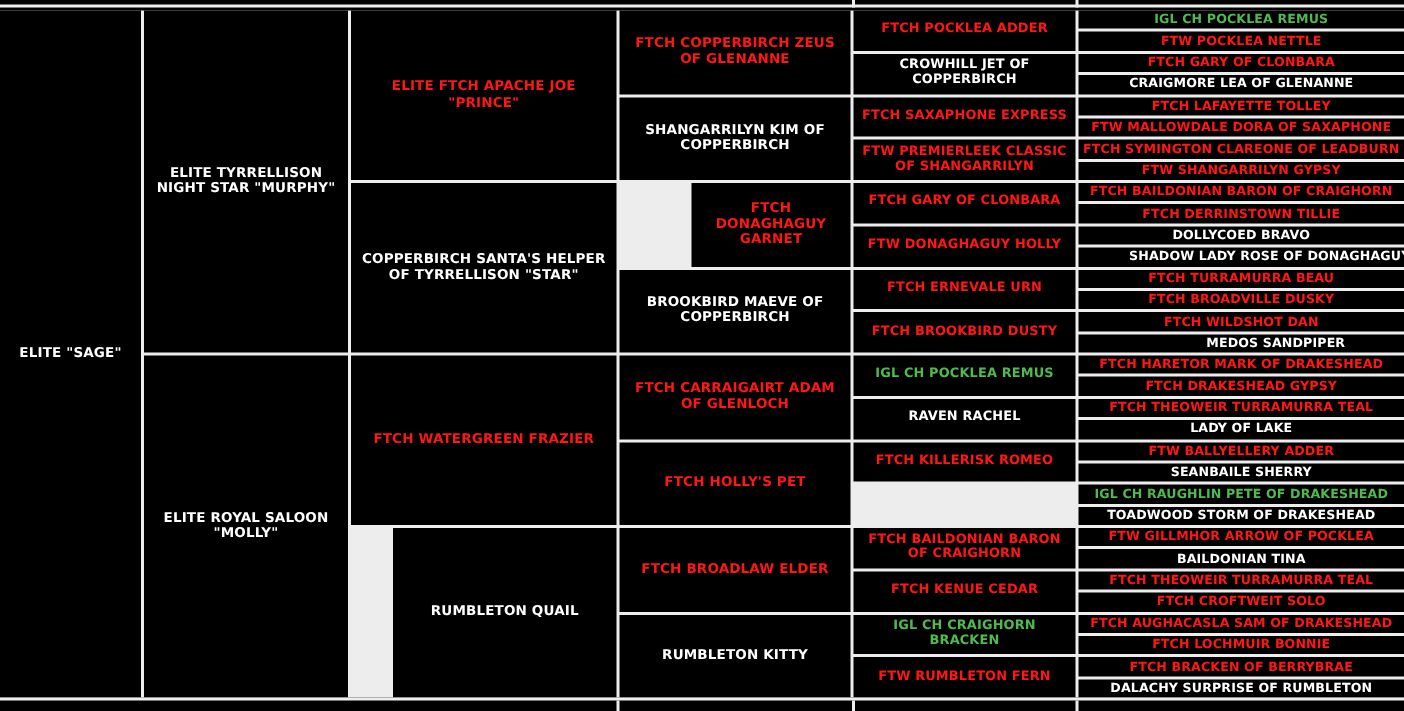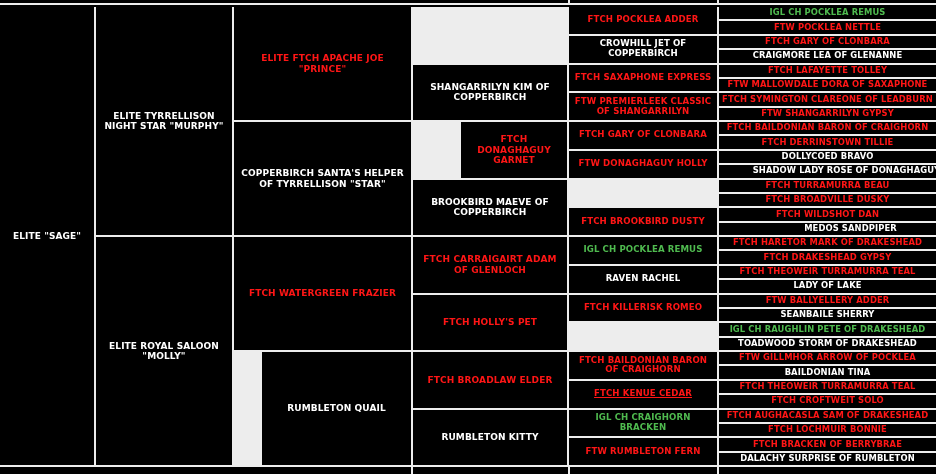--- a/index.html
+++ b/index.html
@@ -49,39 +49,41 @@
   <div class="vstub" style="left:717px;top:0;height:5px"></div>
 
   <div id="pedigree">
       <div class="cell" style="grid-area: 1 / 1 / span 32; color: rgb(255, 255, 255);">ELITE "SAGE"</div>
       <div class="cell" style="grid-area: 1 / 2 / span 16; color: rgb(255, 255, 255);">ELITE TYRRELLISON NIGHT STAR "MURPHY"</div>
       <div class="cell" style="grid-area: 17 / 2 / span 16; color: rgb(255, 255, 255);">ELITE ROYAL SALOON "MOLLY"</div>
       <div class="cell" style="grid-area: 1 / 3 / span 8; color: rgb(255, 22, 22);">ELITE FTCH APACHE JOE "PRINCE"</div>
       <div class="cell" style="grid-area: 9 / 3 / span 8; color: rgb(255, 255, 255);">COPPERBIRCH SANTA'S HELPER OF TYRRELLISON "STAR"</div>
       <div class="cell" style="grid-area: 17 / 3 / span 8; color: rgb(255, 22, 22);">FTCH WATERGREEN FRAZIER</div>
       <div class="cell" style="grid-area: 25 / 3 / span 8; color: rgb(255, 255, 255); margin-left: 28px;">RUMBLETON QUAIL</div>
+      <div class="cell" style="grid-area: 1 / 4 / span 4; color: rgb(255, 22, 22);">FTCH COPPERBIRCH ZEUS OF GLENANNE</div>
       <div class="cell" style="grid-area: 5 / 4 / span 4; color: rgb(255, 255, 255);">SHANGARRILYN KIM OF COPPERBIRCH</div>
       <div class="cell" style="grid-area: 9 / 4 / span 4; color: rgb(255, 22, 22); margin-left: 48px;">FTCH DONAGHAGUY GARNET</div>
       <div class="cell" style="grid-area: 13 / 4 / span 4; color: rgb(255, 255, 255);">BROOKBIRD MAEVE OF COPPERBIRCH</div>
       <div class="cell" style="grid-area: 17 / 4 / span 4; color: rgb(255, 22, 22);">FTCH CARRAIGAIRT ADAM OF GLENLOCH</div>
       <div class="cell" style="grid-area: 21 / 4 / span 4; color: rgb(255, 22, 22);">FTCH HOLLY'S PET</div>
       <div class="cell" style="grid-area: 25 / 4 / span 4; color: rgb(255, 22, 22);">FTCH BROADLAW ELDER</div>
       <div class="cell" style="grid-area: 29 / 4 / span 4; color: rgb(255, 255, 255);">RUMBLETON KITTY</div>
       <div class="cell med" style="grid-area: 1 / 5 / span 2; color: rgb(255, 22, 22);">FTCH POCKLEA ADDER</div>
       <div class="cell med" style="grid-area: 3 / 5 / span 2; color: rgb(255, 255, 255);">CROWHILL JET OF COPPERBIRCH</div>
       <div class="cell med" style="grid-area: 5 / 5 / span 2; color: rgb(255, 22, 22);">FTCH SAXAPHONE EXPRESS</div>
       <div class="cell med" style="grid-area: 7 / 5 / span 2; color: rgb(255, 22, 22);">FTW PREMIERLEEK CLASSIC OF SHANGARRILYN</div>
       <div class="cell med" style="grid-area: 9 / 5 / span 2; color: rgb(255, 22, 22);">FTCH GARY OF CLONBARA</div>
       <div class="cell med" style="grid-area: 11 / 5 / span 2; color: rgb(255, 22, 22);">FTW DONAGHAGUY HOLLY</div>
+      <div class="cell med" style="grid-area: 13 / 5 / span 2; color: rgb(255, 22, 22);">FTCH ERNEVALE URN</div>
       <div class="cell med" style="grid-area: 15 / 5 / span 2; color: rgb(255, 22, 22);">FTCH BROOKBIRD DUSTY</div>
       <div class="cell med" style="grid-area: 17 / 5 / span 2; color: rgb(79, 186, 79);">IGL CH POCKLEA REMUS</div>
       <div class="cell med" style="grid-area: 19 / 5 / span 2; color: rgb(255, 255, 255);">RAVEN RACHEL</div>
       <div class="cell med" style="grid-area: 21 / 5 / span 2; color: rgb(255, 22, 22);">FTCH KILLERISK ROMEO</div>
       <div class="cell med" style="grid-area: 25 / 5 / span 2; color: rgb(255, 22, 22);">FTCH BAILDONIAN BARON OF CRAIGHORN</div>
-      <div class="cell med" style="grid-area: 27 / 5 / span 2; color: rgb(255, 22, 22); text-decoration: underline;">FTCH KENUE CEDAR</div>
+      <div class="cell med" style="grid-area: 27 / 5 / span 2; color: rgb(255, 22, 22);">FTCH KENUE CEDAR</div>
       <div class="cell med" style="grid-area: 29 / 5 / span 2; color: rgb(79, 186, 79);">IGL CH CRAIGHORN BRACKEN</div>
       <div class="cell med" style="grid-area: 31 / 5 / span 2; color: rgb(255, 22, 22);">FTW RUMBLETON FERN</div>
       <div class="cell small" style="grid-area: 1 / 6 / span 1; color: rgb(79, 186, 79);">IGL CH POCKLEA REMUS</div>
       <div class="cell small" style="grid-area: 2 / 6 / span 1; color: rgb(255, 22, 22);">FTW POCKLEA NETTLE</div>
       <div class="cell small" style="grid-area: 3 / 6 / span 1; color: rgb(255, 22, 22);">FTCH GARY OF CLONBARA</div>
       <div class="cell small" style="grid-area: 4 / 6 / span 1; color: rgb(255, 255, 255);">CRAIGMORE LEA OF GLENANNE</div>
       <div class="cell small" style="grid-area: 5 / 6 / span 1; color: rgb(255, 22, 22);">FTCH LAFAYETTE TOLLEY</div>
       <div class="cell small" style="grid-area: 6 / 6 / span 1; color: rgb(255, 22, 22);">FTW MALLOWDALE DORA OF SAXAPHONE</div>
       <div class="cell small" style="grid-area: 7 / 6 / span 1; color: rgb(255, 22, 22);">FTCH SYMINGTON CLAREONE OF LEADBURN</div>
       <div class="cell small" style="grid-area: 8 / 6 / span 1; color: rgb(255, 22, 22);">FTW SHANGARRILYN GYPSY</div>

